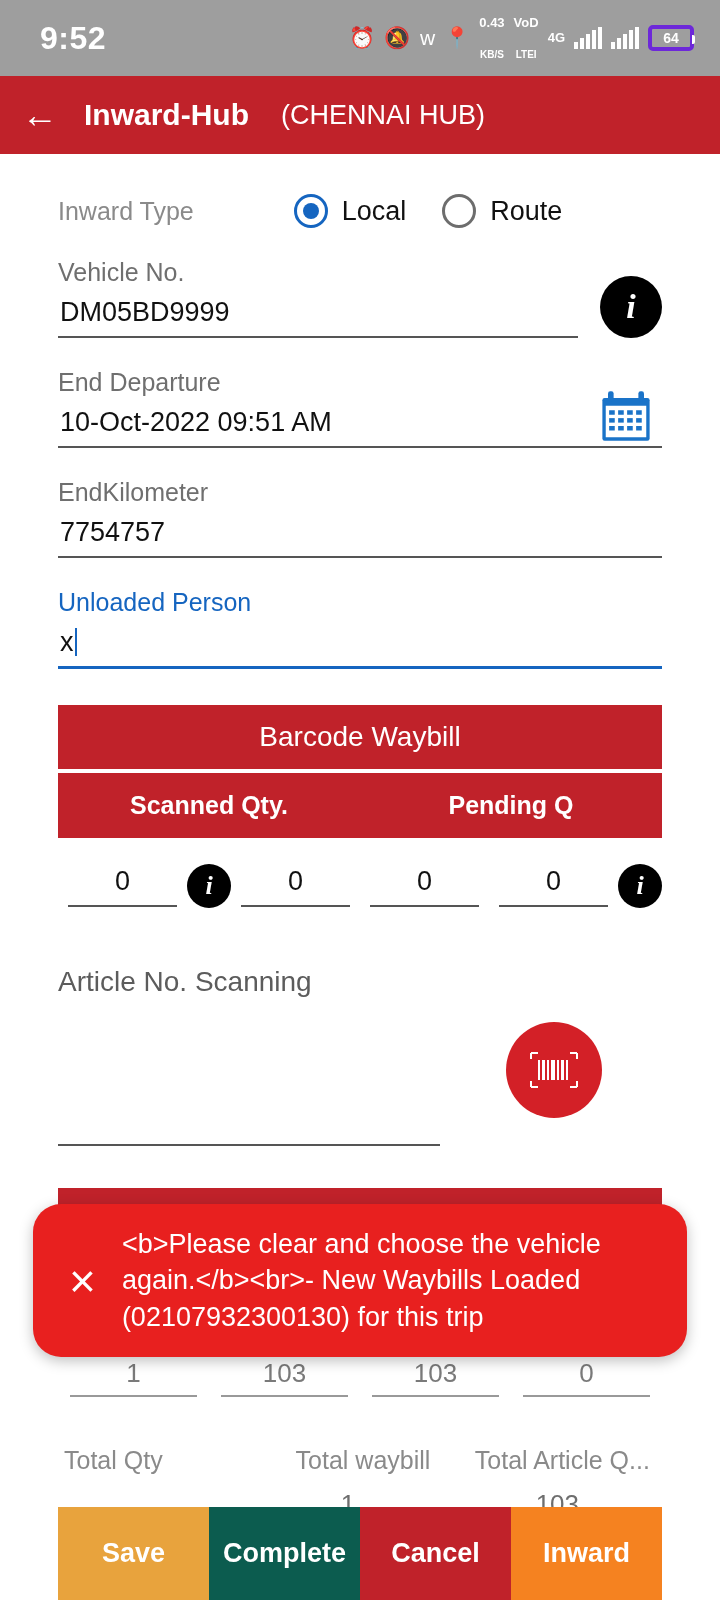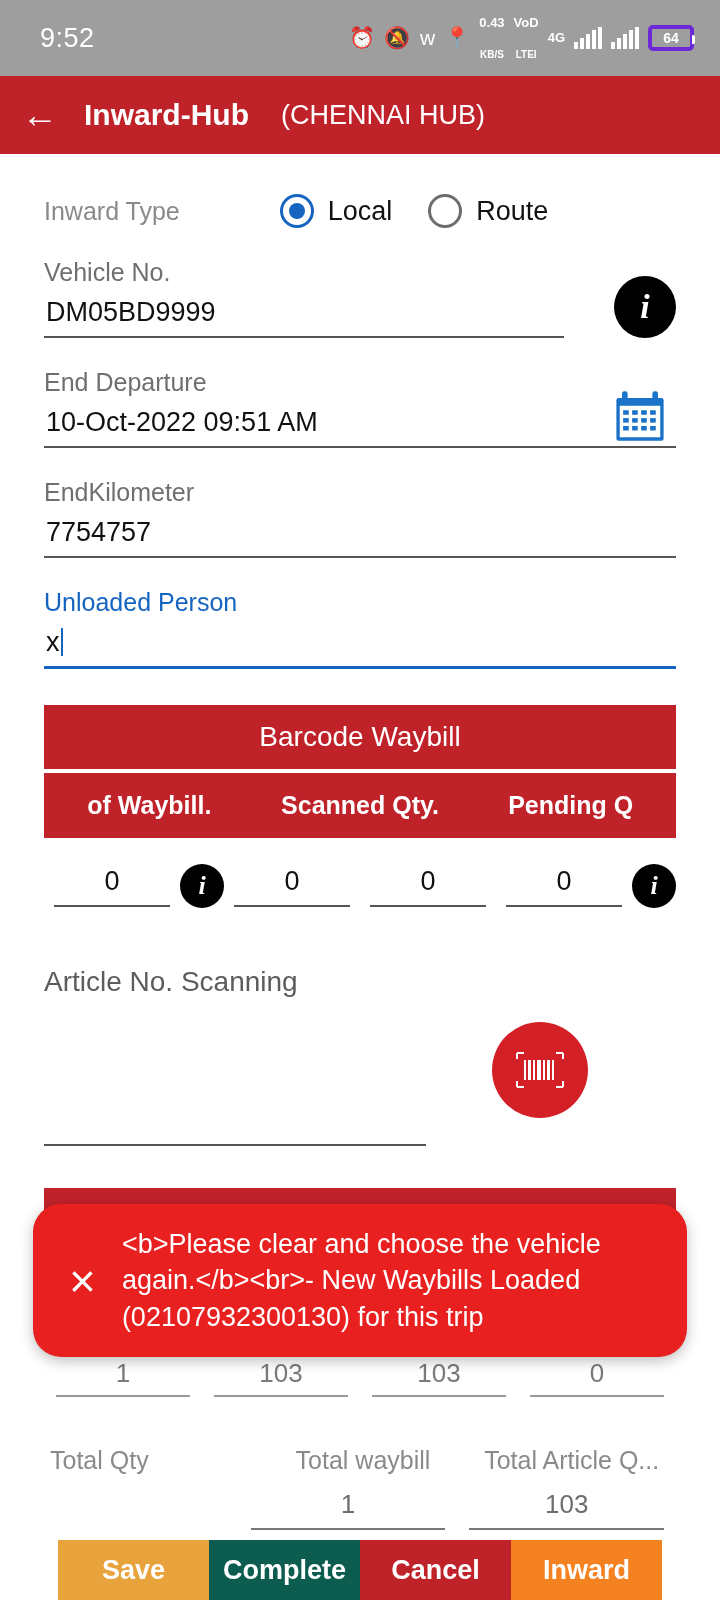--- a/index.html
+++ b/index.html
@@ -20,22 +20,22 @@
   .status-bar {
     height: 76px;
     background: #9e9e9e;
     display: flex;
     align-items: center;
     justify-content: space-between;
     padding: 0 26px;
     color: #ffffff;
   }
   .status-time {
-    font-size: 27px;
-    font-weight: normal;
+    font-size: 32px;
+    font-weight: bold;
     letter-spacing: .5px;
     padding-left: 14px;
   }
   .status-icons {
     display: flex;
     align-items: center;
     gap: 9px;
   }
   .si { font-size: 21px; line-height: 1; color: #fff; }
   .si-small { font-size: 13px; line-height: 1.05; text-align: center; font-weight: bold; }
@@ -78,21 +78,21 @@
     font-size: 30px;
     font-weight: bold;
     margin-left: 6px;
   }
   .app-sub {
     font-size: 27px;
     margin-left: 32px;
   }
 
   
-  .content { padding: 0 44px; }
+  .content { padding: 0 58px; }
 
   .row-inward {
     display: flex; align-items: center;
     margin-top: 40px;
   }
   .label-gray {
     color: #8a8a8a;
     font-size: 25px;
   }
   .radio-group { display: flex; align-items: center; margin-left: 100px; gap: 14px; }
@@ -224,21 +224,21 @@
     padding: 22px 26px;
     color: #fff;
     box-shadow: 0 4px 14px rgba(0,0,0,.25);
   }
   .toast-x { font-size: 46px; line-height: 1; padding: 0 26px 0 10px; font-weight: 300; }
   .toast-msg { font-size: 27px; line-height: 1.35; }
 
   
   .btn-bar {
     position: absolute; left: 58px; right: 58px; bottom: 0;
-    display: flex; height: 60px;
+    display: flex; height: 93px;
   }
   .btn {
     flex: 1; display: flex; align-items: center; justify-content: center;
     color: #fff; font-size: 27px; font-weight: bold;
   }
   .btn.save { background: #e8a33d; }
   .btn.complete { background: #0c5c4f; }
   .btn.cancel { background: #c0222a; }
   .btn.inward { background: #f58220; }
 </style>
@@ -335,21 +335,20 @@
       <div class="val">7754757</div>
     </div>
 
     <div class="field">
       <div class="cap blue">Unloaded Person</div>
       <div class="val focus"><span>x</span><span class="caret"></span></div>
     </div>
 
     <div class="sec-head">Barcode Waybill</div>
     <div class="col-head">
-      <div>of Waybill.</div>
       <div>Scanned Qty.</div>
       <div>Pending Q</div>
     </div>
     <div class="num-row">
       <div class="num-cell">0</div>
       <div class="dot-i">i</div>
       <div class="num-cell">0</div>
       <div class="num-cell">0</div>
       <div class="num-cell">0</div>
       <div class="dot-i">i</div>

